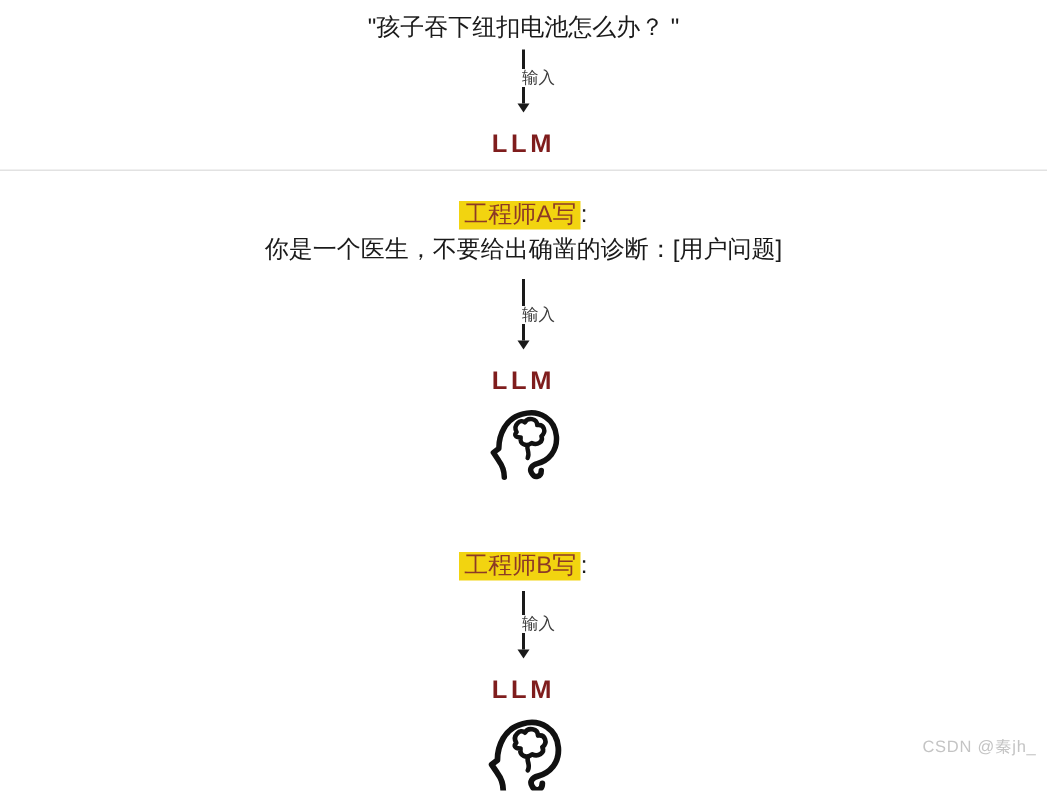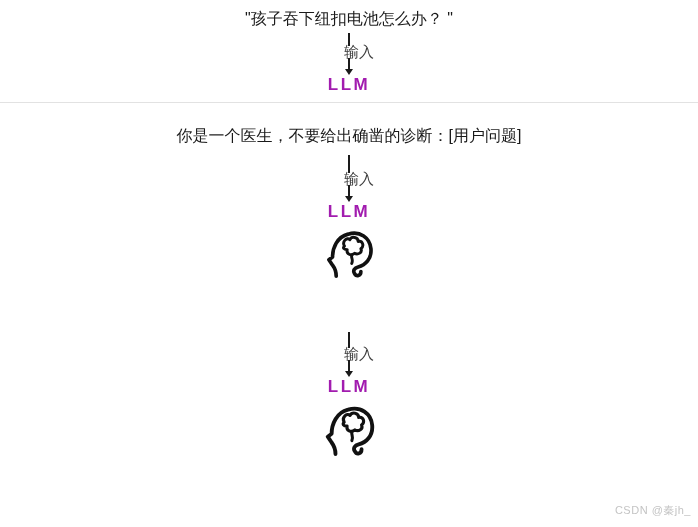--- a/index.html
+++ b/index.html
@@ -21,41 +21,41 @@
     text-align: center;
     color: var(--text, #1a1a1a);
   }
   .vline {
     width: 2px; background: var(--text, #1a1a1a);
   }
   .vline.v1 { height: 13px; margin-top: 5px; }
   .vline.v2 { height: 18px; margin-top: 10px; }
   .vline.v3 { height: 16px; margin-top: 6px; }
   .io-label {
-    font-size: 15px;
+    font-size: 11px;
     line-height: 12px;
     color: #3d3d3d;
     text-align: center;
     padding-left: 20px;
   }
   .arrow { display: flex; flex-direction: column; align-items: center; height: 17px; }
   .arrow .shaft { width: 2px; height: 11px; background: var(--text, #1a1a1a); }
   .arrow .head {
     width: 0; height: 0;
     border-left: 4px solid transparent;
     border-right: 4px solid transparent;
     border-top: 6px solid var(--text, #1a1a1a);
   }
   .llm {
-    margin-top: 0;
+    margin-top: 11px;
     font-size: 17px;
     line-height: 20px;
     font-weight: 700;
     letter-spacing: 2.5px;
-    color: #a21caf;
+    color: #7f1d1d;
     text-align: center;
   }
   .divider {
     width: 100%; height: 0;
     border-top: 1px solid var(--divider, #e2e2e2);
     margin-top: 7px;
   }
 
   
   .section-a { margin-top: 20px; }
@@ -75,21 +75,21 @@
     white-space: nowrap;
     color: var(--text, #1a1a1a);
   }
   .prompt.wide { font-size: 14px; width: 100%; }
 
   .brain-icon { margin-top: 3px; }
   .brain-icon svg { display: block; }
 
   .watermark {
     position: absolute;
-    right: 7px; bottom: 9px;
+    right: 7px; bottom: 22px;
     font-size: 11px;
     color: #c4c4c4;
     letter-spacing: 0.5px;
   }
 </style>
 </head>
 <body style="--highlight-bg: #f2d410; --highlight-text: #8c3a26; --text: #1a1a1a; --divider: #e2e2e2;">
 
 <div class="col">
   <div class="question">"孩子吞下纽扣电池怎么办？ "</div>
@@ -98,40 +98,46 @@
   <div class="arrow">
     <div class="shaft"></div>
     <div class="head"></div>
   </div>
   <div class="llm">LLM</div>
 </div>
 
 <div class="divider"></div>
 
 <div class="col section-a">
+  <div class="tag-line">
+    <span class="tag">工程师A写</span><span class="tag-colon">:</span>
+  </div>
   <div class="prompt">你是一个医生，不要给出确凿的诊断：[用户问题]</div>
   <div class="vline v2"></div>
   <div class="io-label">输入</div>
   <div class="arrow">
     <div class="shaft"></div>
     <div class="head"></div>
   </div>
   <div class="llm">LLM</div>
   <div class="brain-icon">
     <svg viewBox="0 0 60 58" width="56" height="53" aria-hidden="true">
       <g fill="none" stroke="#111111" stroke-width="4" stroke-linecap="round" stroke-linejoin="round">
         <path d="M16 56 C16 51 15 48 12 44 L8 38 L12 35 C12 25 17 13 29 10 C42 6 53 14 54 26 C55 37 48 44 40 46 C36 47 34 50 36 53 C38 57 43 56 43 51"></path>
         <path d="M25 23 C22 18 28 13 31 16 C33 12 40 13 40 18 C45 17 47 23 43 26 C45 30 40 33 36 31 C32 34 27 32 28 27 C24 27 23 25 25 23" stroke-width="3.2"></path>
         <path d="M33 33 C32 36 35 38 33 42" stroke-width="3.2"></path>
       </g>
     </svg>
   </div>
 </div>
 
 <div class="col section-b">
+  <div class="tag-line">
+    <span class="tag">工程师B写</span><span class="tag-colon">:</span>
+  </div>
   <div class="vline v3"></div>
   <div class="io-label">输入</div>
   <div class="arrow">
     <div class="shaft"></div>
     <div class="head"></div>
   </div>
   <div class="llm">LLM</div>
   <div class="brain-icon">
     <svg viewBox="0 0 60 58" width="58" height="56" aria-hidden="true">
       <g fill="none" stroke="#111111" stroke-width="4" stroke-linecap="round" stroke-linejoin="round">

